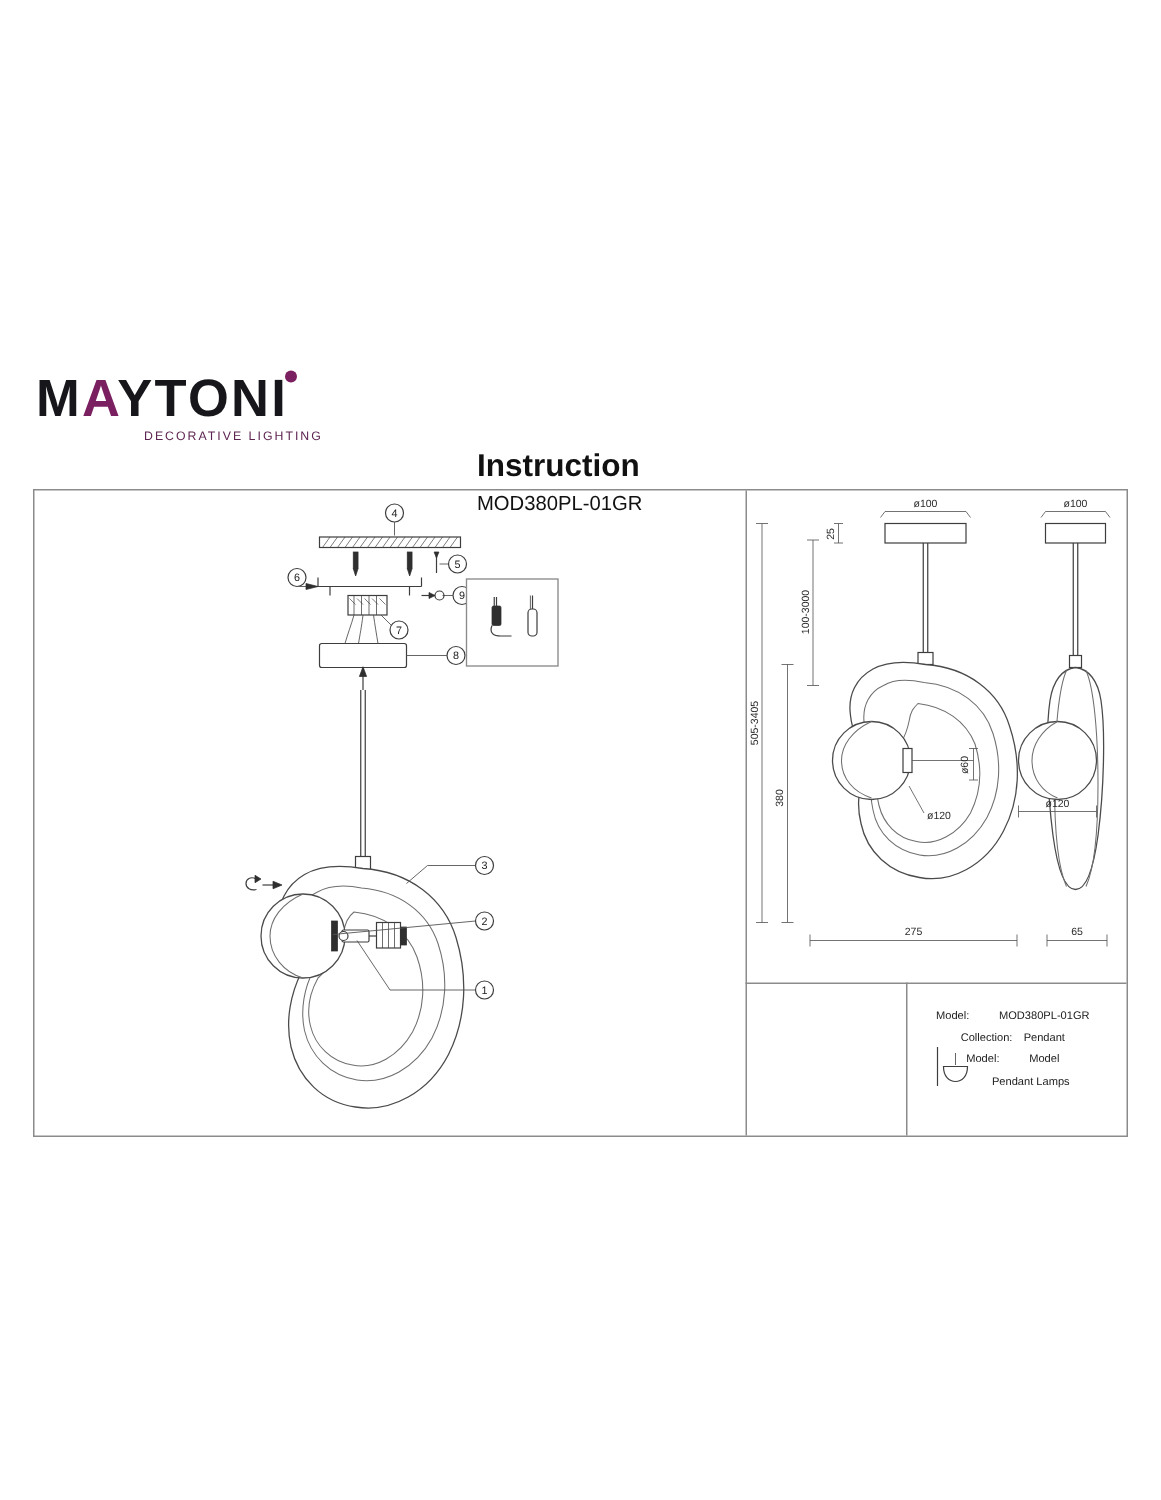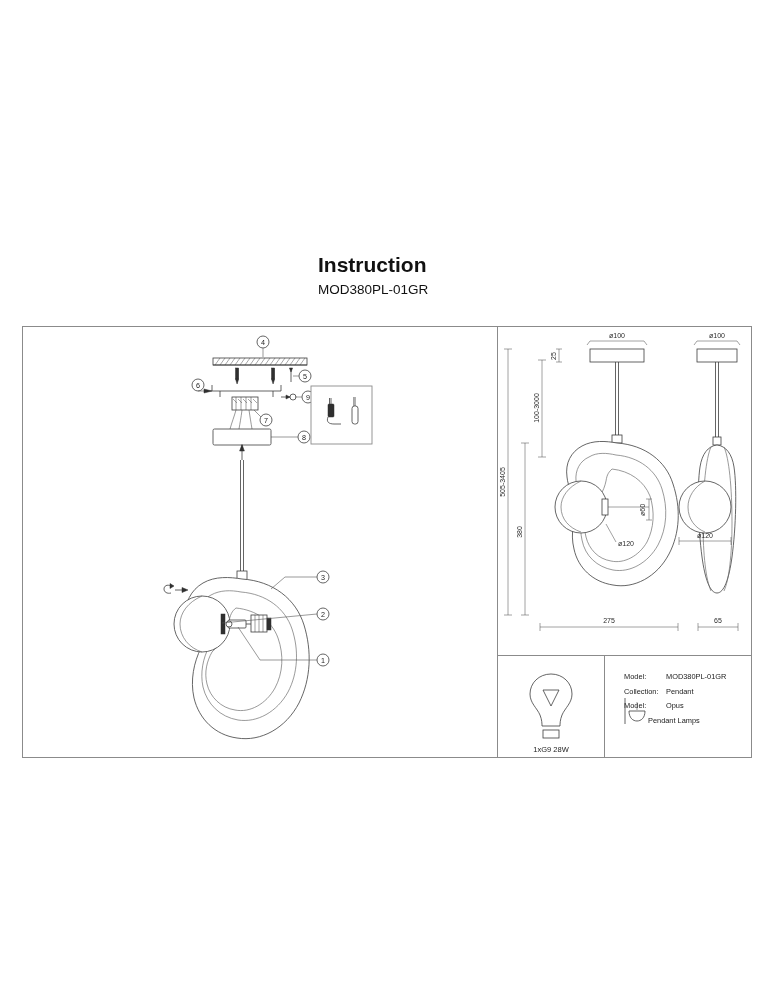--- a/index.html
+++ b/index.html
@@ -53,20 +53,21 @@
   }
   #title-block {
     position: absolute;
     left: 318px; top: 8px;
   }
   #doc-title {
     font-size: 21px;
     font-weight: bold;
     line-height: 25px;
     color: #111;
+    margin-top: 46px;
   }
   #doc-model {
     font-size: 13.5px;
     line-height: 20px;
     color: #111;
     margin-top: 3px;
   }
 
   
   #frame {
@@ -128,33 +129,38 @@
     left: 582px; top: 329px;
     width: 147px; height: 102px;
   }
   #spec-list {
     position: absolute;
     left: 19px; top: 14px;
     font-size: 7.4px;
     color: #1a1a1a;
     line-height: 14.5px;
   }
-  .spec-row { display: flex; white-space: nowrap; }
+  .spec-row { display: flex; white-space: nowrap; justify-content: center; }
   .spec-key { width: 42px; flex: 0 0 42px; }
   .spec-val { }
   #pendant-icon {
     position: absolute;
     left: 16px; top: 40px;
   }
 </style>
 </head>
 <body>
 
 <div id="header">
 
+  <div id="logo-block">
+    <div id="logo-wordmark"><span>M</span><span class="accent">A</span><span>YTONI</span></div>
+    <div id="logo-dot"></div>
+    <div id="logo-tagline">DECORATIVE LIGHTING</div>
+  </div>
 
   <div id="title-block">
     <div id="doc-title">Instruction</div>
     <div id="doc-model">MOD380PL-01GR</div>
   </div>
 
 </div>
 
 <div id="frame">
 
@@ -519,53 +525,35 @@
 
     <g>
       <line class="ln-dim" x1="200" y1="300" x2="240" y2="300"></line>
       <line class="ln-dim" x1="200" y1="296" x2="200" y2="304"></line>
       <line class="ln-dim" x1="240" y1="296" x2="240" y2="304"></line>
       <text class="dimtxt" x="220" y="296" text-anchor="middle">65</text>
     </g>
 
   </svg>
 
-  <div id="bulb-cell">
-    <svg width="106" height="102" viewBox="0 0 106 102">
-      <path class="ln" stroke-width="1.6" d="
-        M53 18
-        C41 18 32 27 32 38
-        C32 47 39 52 42 59
-        C44 64 44 68 44 70
-        L62 70
-        C62 68 62 64 64 59
-        C67 52 74 47 74 38
-        C74 27 65 18 53 18 Z"></path>
-      <path class="ln" stroke-width="1.4" d="M45 34 L61 34 L53 50 Z"></path>
-      <rect class="ln" stroke-width="1.4" x="45" y="74" width="16" height="8"></rect>
-    </svg>
-    <svg width="106" height="14" viewBox="0 0 106 14" style="position:absolute;left:0;top:86px;">
-      <text class="bulbtxt" x="53" y="10">1xG9 28W</text>
-    </svg>
-  </div>
 
   <div id="spec-cell">
 
     <div id="spec-list">
       <div class="spec-row">
         <span class="spec-key">Model:</span>
         <span class="spec-val">MOD380PL-01GR</span>
       </div>
       <div class="spec-row">
         <span class="spec-key">Collection:</span>
         <span class="spec-val">Pendant</span>
       </div>
       <div class="spec-row">
         <span class="spec-key">Model:</span>
-        <span class="spec-val">Opus</span>
+        <span class="spec-val">Model</span>
       </div>
       <div class="spec-row" style="margin-left:24px;">
         <span class="spec-val">Pendant Lamps</span>
       </div>
     </div>
 
     <svg id="pendant-icon" width="30" height="30" viewBox="0 0 30 30">
       <line class="ln" x1="4" y1="2" x2="4" y2="28"></line>
       <line class="ln-thin" x1="16" y1="6" x2="16" y2="14"></line>
       <path class="ln" stroke-width="1.2" d="M8 15 L24 15 C24 22 20 25 16 25 C12 25 8 22 8 15 Z"></path>

